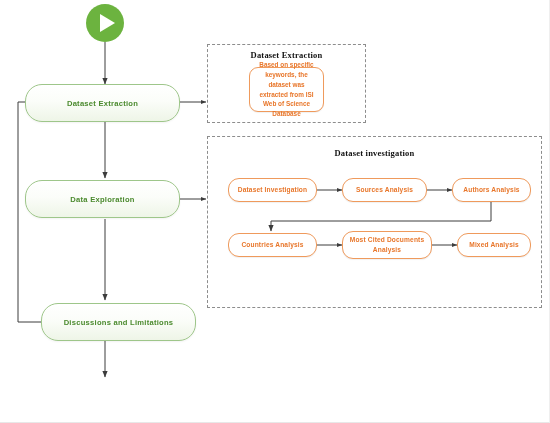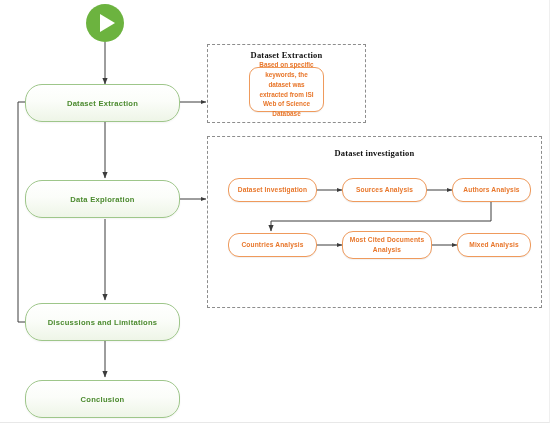--- a/index.html
+++ b/index.html
@@ -172,27 +172,24 @@
   </div>
 
   <div class="gnode" style="left:25px; top:84px; width:155px; height:38px;">
     <span>Dataset Extraction</span>
   </div>
 
   <div class="gnode" style="left:25px; top:180px; width:155px; height:38px;text-align:right;">
     <span>Data Exploration</span>
   </div>
 
-  <div class="gnode" style="left:25px; top:303px; width:155px; height:38px;">
+  <div class="gnode" style="left:41px; top:303px; width:155px; height:38px;">
     <span>Discussions and Limitations</span>
   </div>
 
-  <div class="gnode" style="left:25px; top:380px; width:155px; height:38px;">
-    <span>Conclusion</span>
-  </div>
 
   <div class="group" style="left:207px; top:44px; width:159px; height:79px;">
     <div class="group-title" style="top:5px;">Dataset Extraction</div>
   </div>
 
   <div class="note" style="left:249px; top:67px; width:75px; height:45px;">
     <span>Based on specific keywords, the dataset was extracted from ISI Web of Science Database</span>
   </div>
 
   <div class="group" style="left:207px; top:136px; width:335px; height:172px;">

